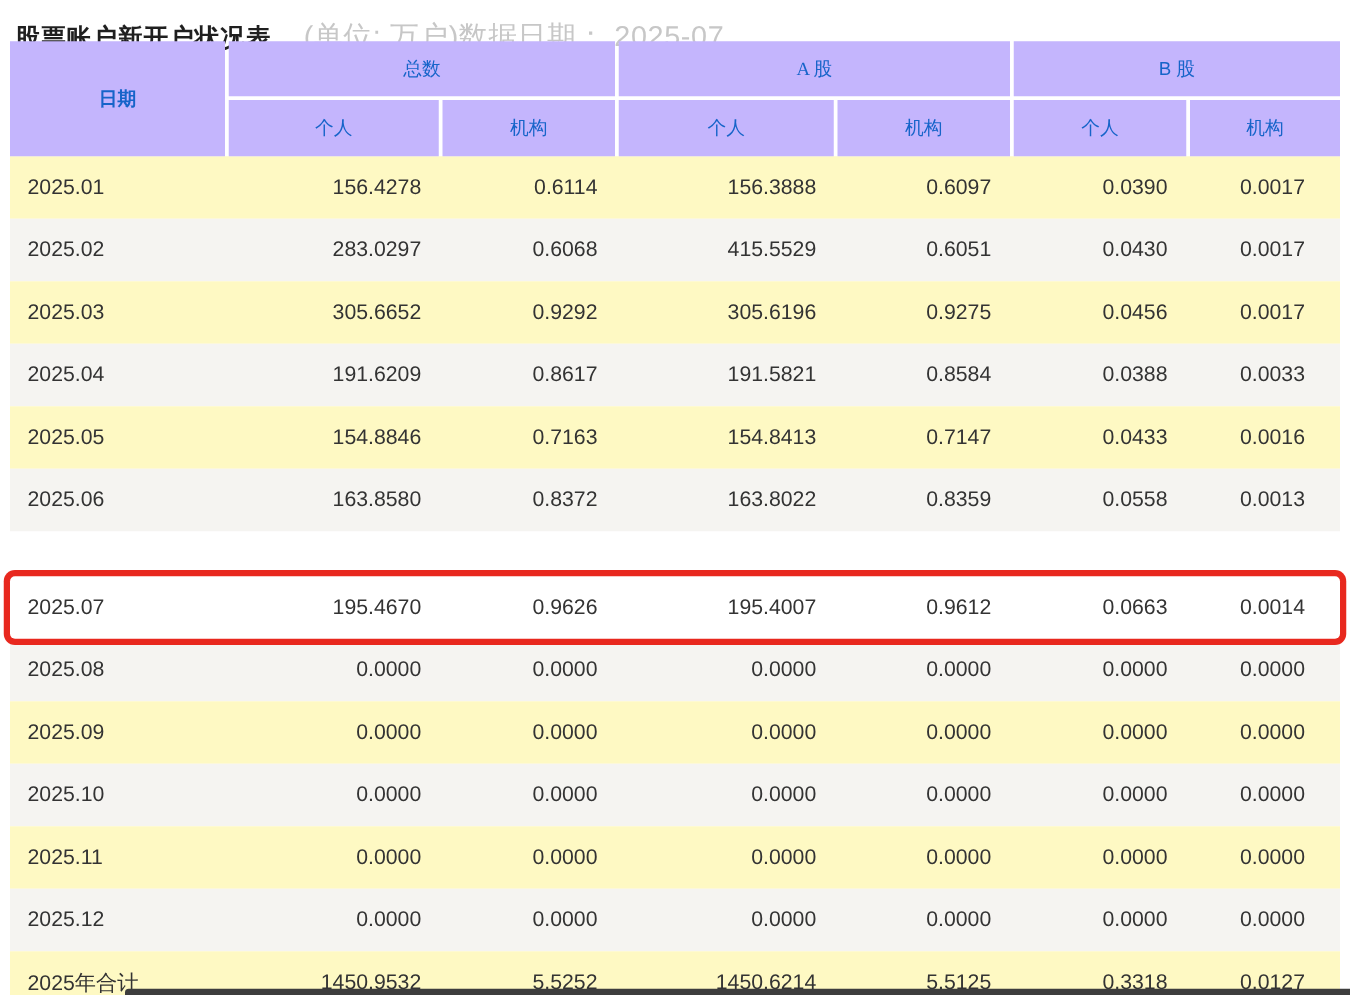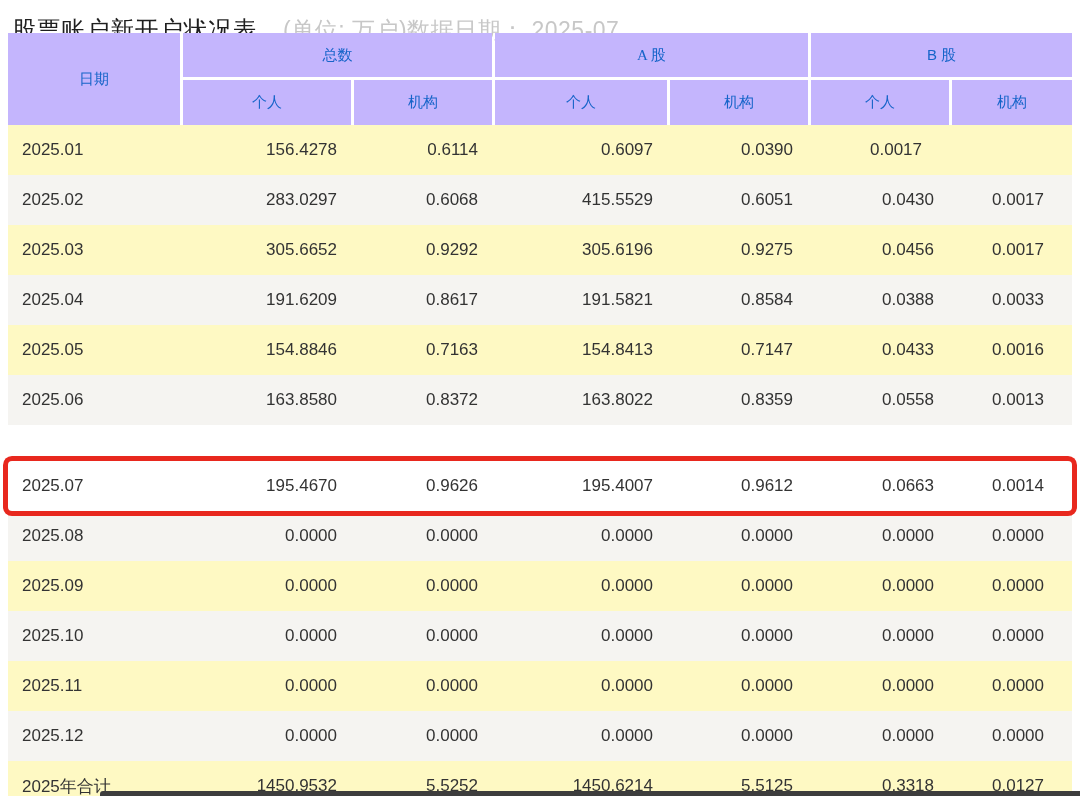--- a/index.html
+++ b/index.html
@@ -8,39 +8,39 @@
     background:#ffffff;
     font-family:"Liberation Sans","DejaVu Sans",sans-serif;
     -webkit-font-smoothing:antialiased;
   }
   
   .titlebar{
     display:flex;align-items:baseline;
     padding:14px 0 10px 12px;height:33px;box-sizing:border-box;
   }
   .title{
-    font-size:24px;font-weight:400;color:#1f1f1f;letter-spacing:.5px;
+    font-size:20px;font-weight:700;color:#1f1f1f;letter-spacing:.5px;
   }
   .subtitle{
     font-size:23px;color:#c7c7c7;margin-left:26px;letter-spacing:.5px;
   }
   
   .table-wrap{margin:0 8px;width:1064px;}
   .thead{
     display:grid;
     grid-template-columns:172px 168px 138px 172px 138px 138px 120px;
     grid-template-rows:44px 45px;
     gap:3px;
     background:#ffffff;
   }
   .hcell{
     background:#c4b5fd;color:#1664c9;font-size:15px;
     display:flex;align-items:center;justify-content:center;
   }
-  .h-date{grid-row:1/3;grid-column:1;}
+  .h-date{grid-row:1/3;grid-column:1;font-weight:bold;}
   .h-g1{grid-column:2/4;}
   .h-g2{grid-column:4/6;font-family:Liberation Serif, serif;}
   .h-g3{grid-column:6/8;}
   .row{
     display:grid;
     grid-template-columns:175px 170px 141px 175px 140px 141px 122px;
     height:50px;align-items:center;
     background:#fef9c3;
   }
   .row.alt{background:#f5f4f1;}
@@ -82,20 +82,21 @@
     <div class="hcell">个人</div>
     <div class="hcell">机构</div>
   </div>
 
   <div class="tbody">
 
     <div class="row">
       <div class="c date">2025.01</div>
       <div class="c num">156.4278</div>
       <div class="c num">0.6114</div>
+      <div class="c num">156.3888</div>
       <div class="c num">0.6097</div>
       <div class="c num">0.0390</div>
       <div class="c num last">0.0017</div>
     </div>
 
     <div class="row alt">
       <div class="c date">2025.02</div>
       <div class="c num">283.0297</div>
       <div class="c num">0.6068</div>
       <div class="c num">415.5529</div>

